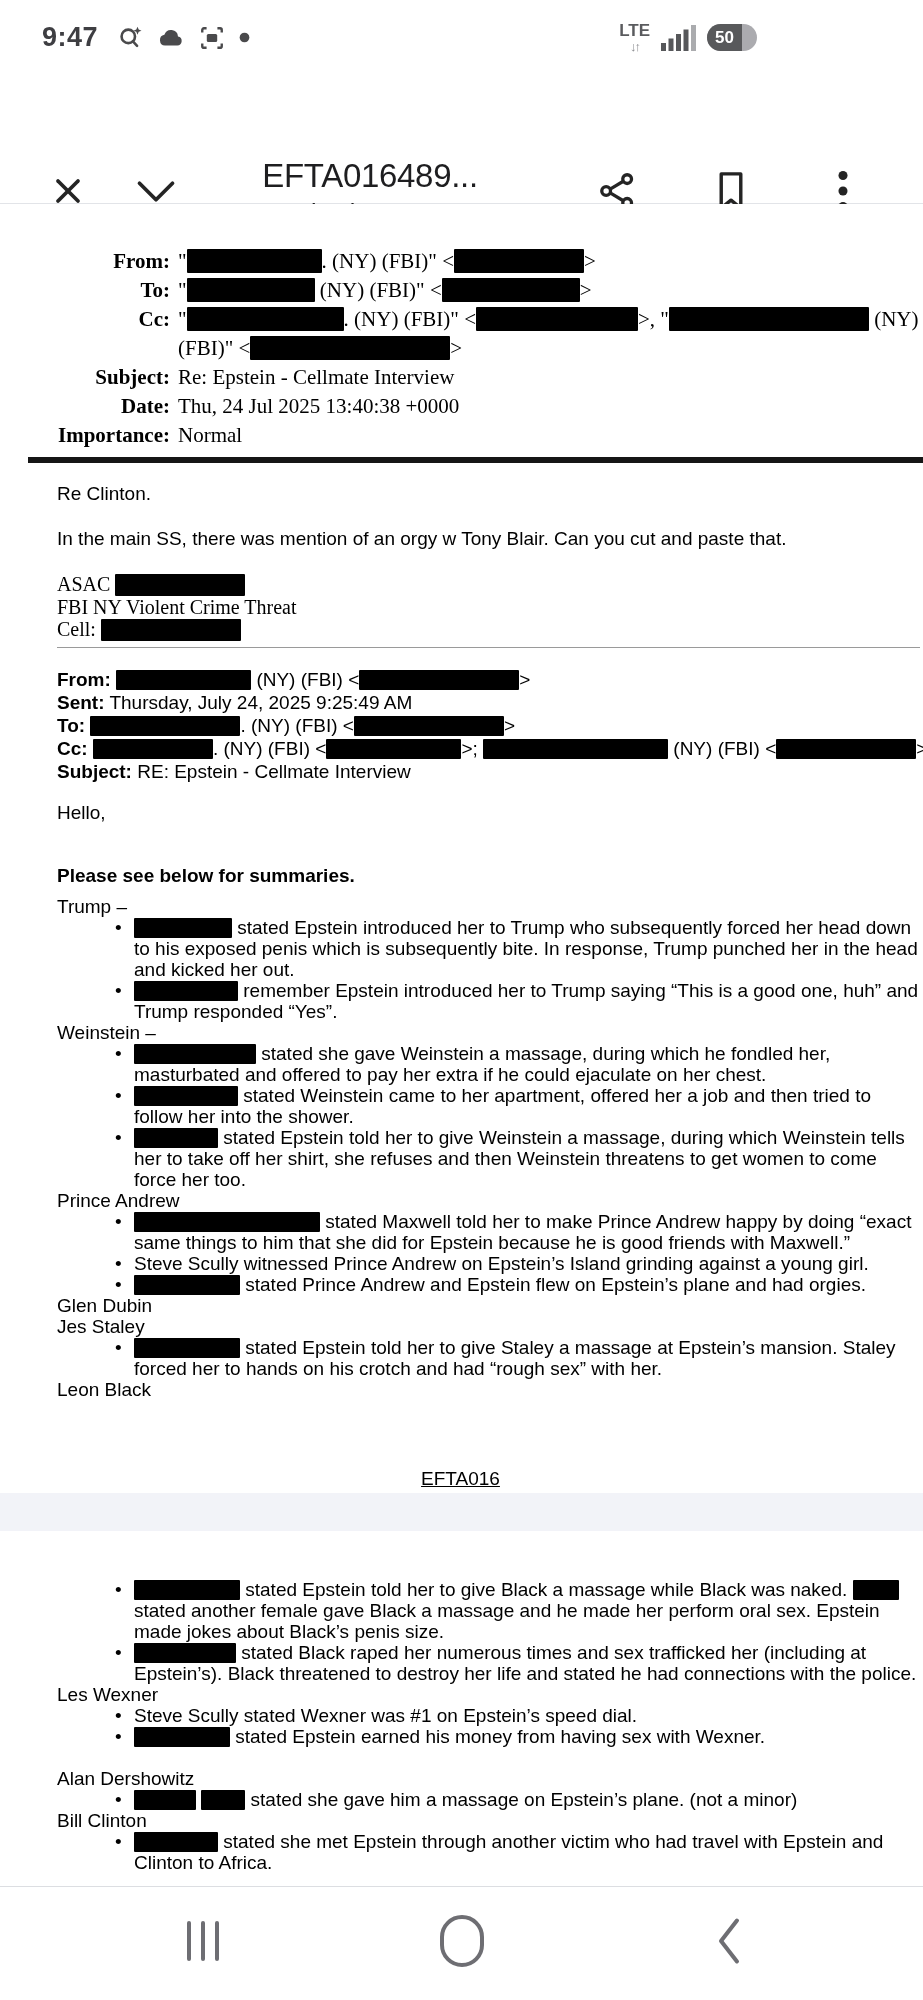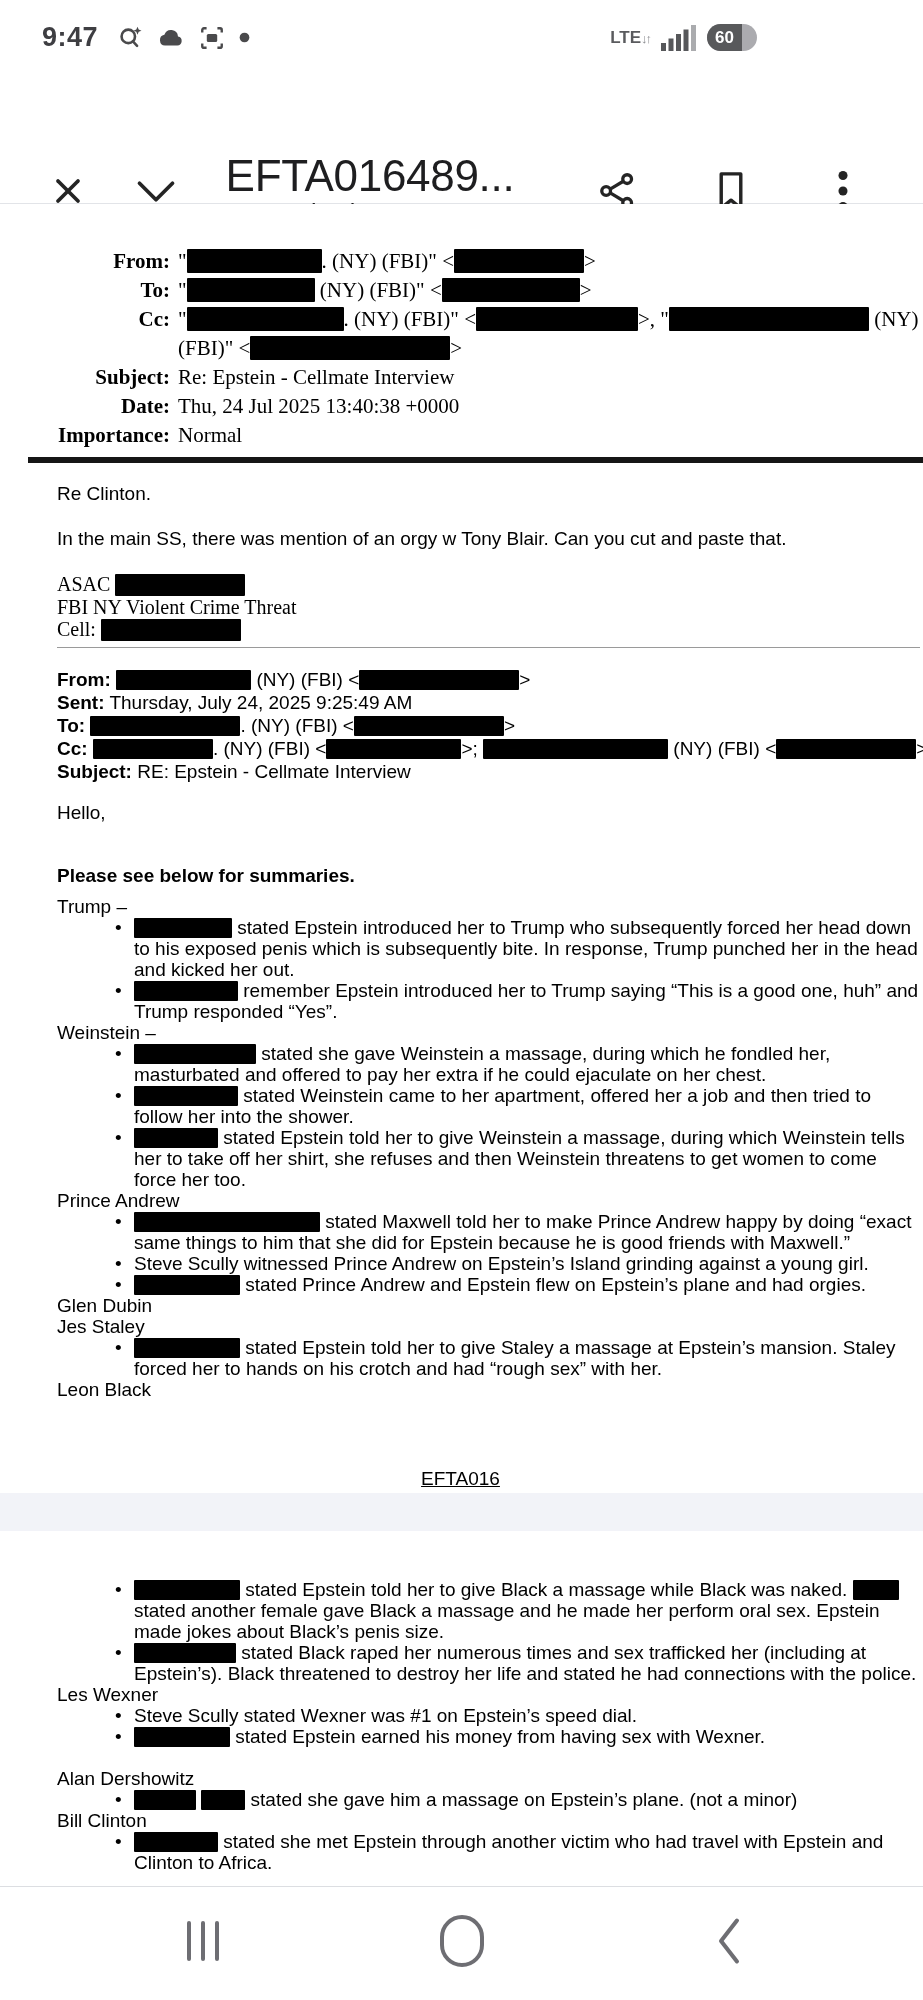--- a/index.html
+++ b/index.html
@@ -6,35 +6,35 @@
   body{width:923px;height:2000px;background:#fff;position:relative;overflow:hidden;
        font-family:"Liberation Sans",sans-serif;color:#000;}
 
   
   .status-bar{position:absolute;top:0;left:0;width:793px;height:75px;display:flex;
               align-items:center;padding:0 36px 0 42px;box-sizing:border-box;}
   .sb-time{font-size:27px;font-weight:600;color:#3e3e42;letter-spacing:.5px;margin-right:20px;}
   .sb-icons{display:flex;align-items:center;gap:14px;}
   .sb-spacer{flex:1;}
   .sb-right{display:flex;align-items:center;gap:11px;}
-  .sb-lte{display:flex;flex-direction:row;align-items:center;line-height:1;color:#5a5b5e;}
+  .sb-lte{display:flex;flex-direction:column;align-items:center;line-height:1;color:#5a5b5e;}
   .sb-lte .t{font-size:17px;font-weight:700;}
   .sb-lte .a{font-size:13px;color:#8b8c90;letter-spacing:-2px;margin-top:1px;}
   .battery{position:relative;width:50px;height:27px;border-radius:13.5px;overflow:hidden;background:#ababaf;}
   .battery .fill{position:absolute;left:0;top:0;bottom:0;width:70%;background:#58595b;}
   .battery .pct{position:absolute;left:0;top:0;bottom:0;width:70%;display:flex;align-items:center;
                 justify-content:center;color:#fff;font-size:17px;font-weight:700;}
 
   
   .app-header{position:absolute;top:75px;left:0;width:923px;height:128px;background:#fff;
               border-bottom:1px solid #e2e4e8;}
   .hbtn{position:absolute;top:86px;width:60px;height:60px;display:flex;align-items:center;
         justify-content:center;background:none;border:none;padding:0;cursor:pointer;}
   .viewer-title{position:absolute;left:205px;top:82px;width:330px;text-align:center;color:#1e1e20;}
-  .viewer-title .t1{font-size:44px;line-height:38px;letter-spacing:-.3px;}
+  .viewer-title .t1{font-size:33px;line-height:38px;letter-spacing:-.3px;}
   .viewer-title .t2{font-size:25px;line-height:32px;margin-top:2px;}
 
   
   .doc{position:absolute;top:204px;left:0;width:923px;height:1682px;background:#fff;
        overflow:hidden;font-size:19px;line-height:21px;color:#000;}
   .redact{display:inline-block;background:#000;height:20px;vertical-align:-4px;border-radius:1px;}
 
   .mail-header{font-family:"Liberation Serif",serif;font-size:21px;line-height:29px;
                margin:43px 3px 0 0;}
   .mail-header .redact{height:24px;vertical-align:-5px;}
@@ -126,21 +126,21 @@
       <svg width="35" height="27" viewBox="0 0 35 27">
         <rect x="0" y="19" width="5" height="8" fill="#56575a"></rect>
         <rect x="7.5" y="14.5" width="5" height="12.5" fill="#56575a"></rect>
         <rect x="15" y="10" width="5" height="17" fill="#56575a"></rect>
         <rect x="22.5" y="5.5" width="5" height="21.5" fill="#56575a"></rect>
         <rect x="30" y="1" width="5" height="26" fill="#aaabae"></rect>
       </svg>
     </span>
     <span class="battery">
       <span class="fill"></span>
-      <span class="pct">60</span>
+      <span class="pct">50</span>
     </span>
   </span>
 </div>
 
 <div class="app-header">
   <button class="hbtn" style="left:38px;">
     <span>
       <svg width="40" height="40" viewBox="0 0 36 36" fill="none" stroke="#242424" stroke-width="3.4" stroke-linecap="round">
         <line x1="9" y1="9" x2="27" y2="27"></line>
           <line x1="27" y1="9" x2="9" y2="27"></line>

